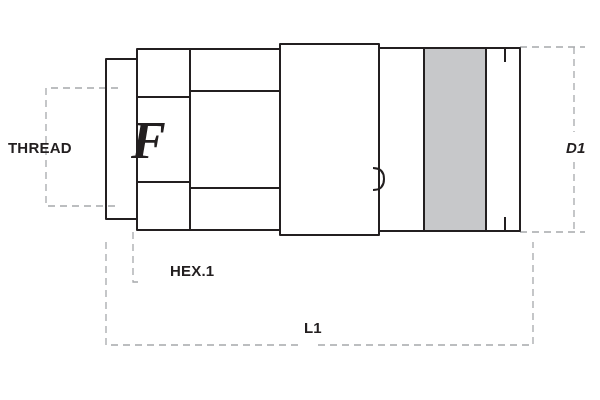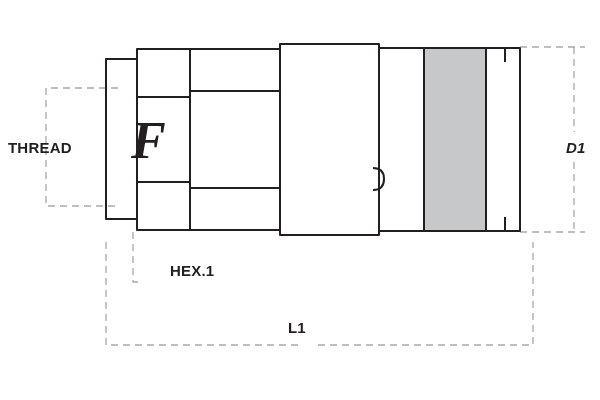--- a/index.html
+++ b/index.html
@@ -31,21 +31,21 @@
     font-family: "Liberation Sans", sans-serif;
     font-size: 15px;
     font-weight: bold;
     color: #231f20;
     letter-spacing: 0.2px;
     white-space: nowrap;
   }
   #label-thread { left: 8px;  top: 139px; }
   #label-d1     { left: 566px; top: 139px; font-style: italic; }
   #label-hex    { left: 146px; top: 262px; margin-left: 24px; }
-  #label-l1     { left: 288px; top: 319px; }
+  #label-l1     { left: 304px; top: 319px; }
 </style>
 </head>
 <body>
 
 <div id="stage">
 
   <svg id="drawing" viewBox="0 0 600 400">
 
     <g fill="none" stroke="#a7a9ac" stroke-width="1.3" stroke-dasharray="7,5">
 

